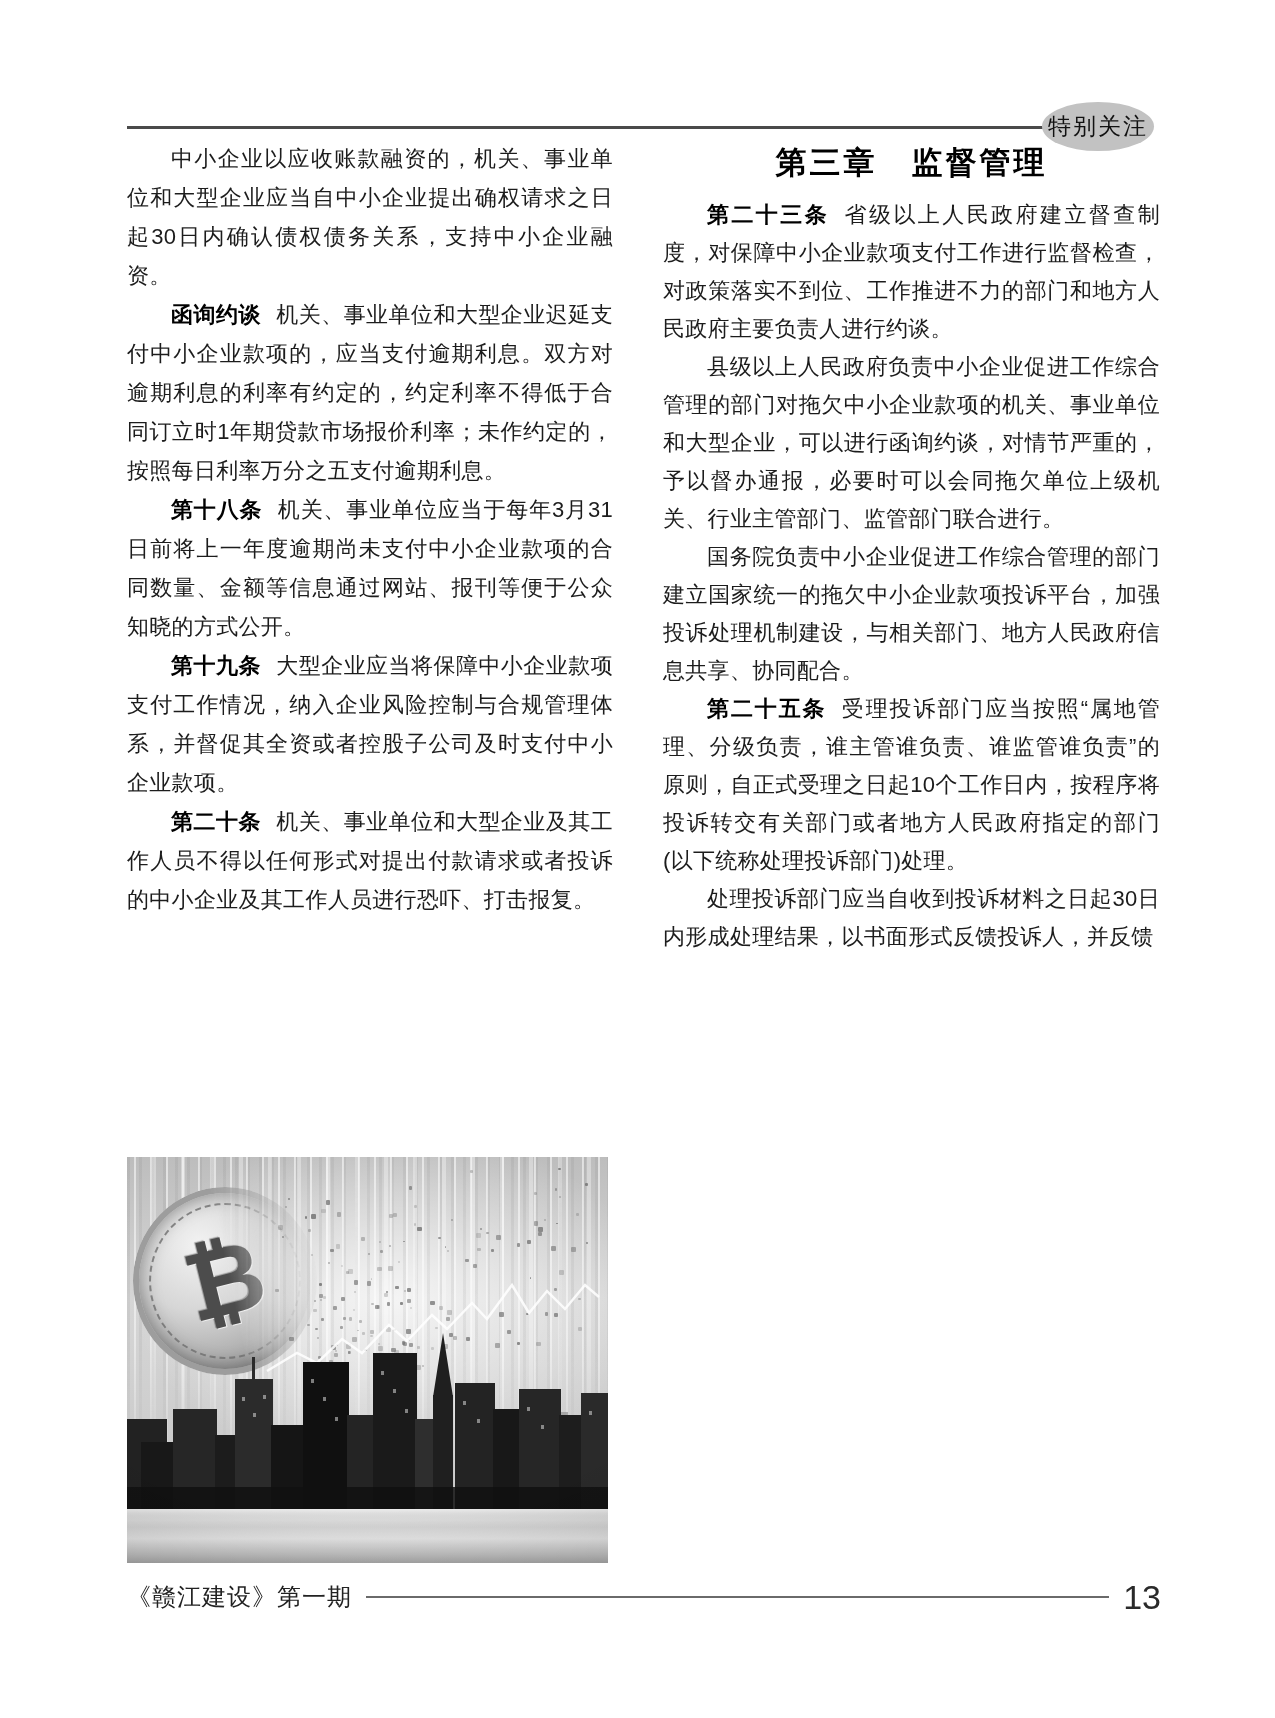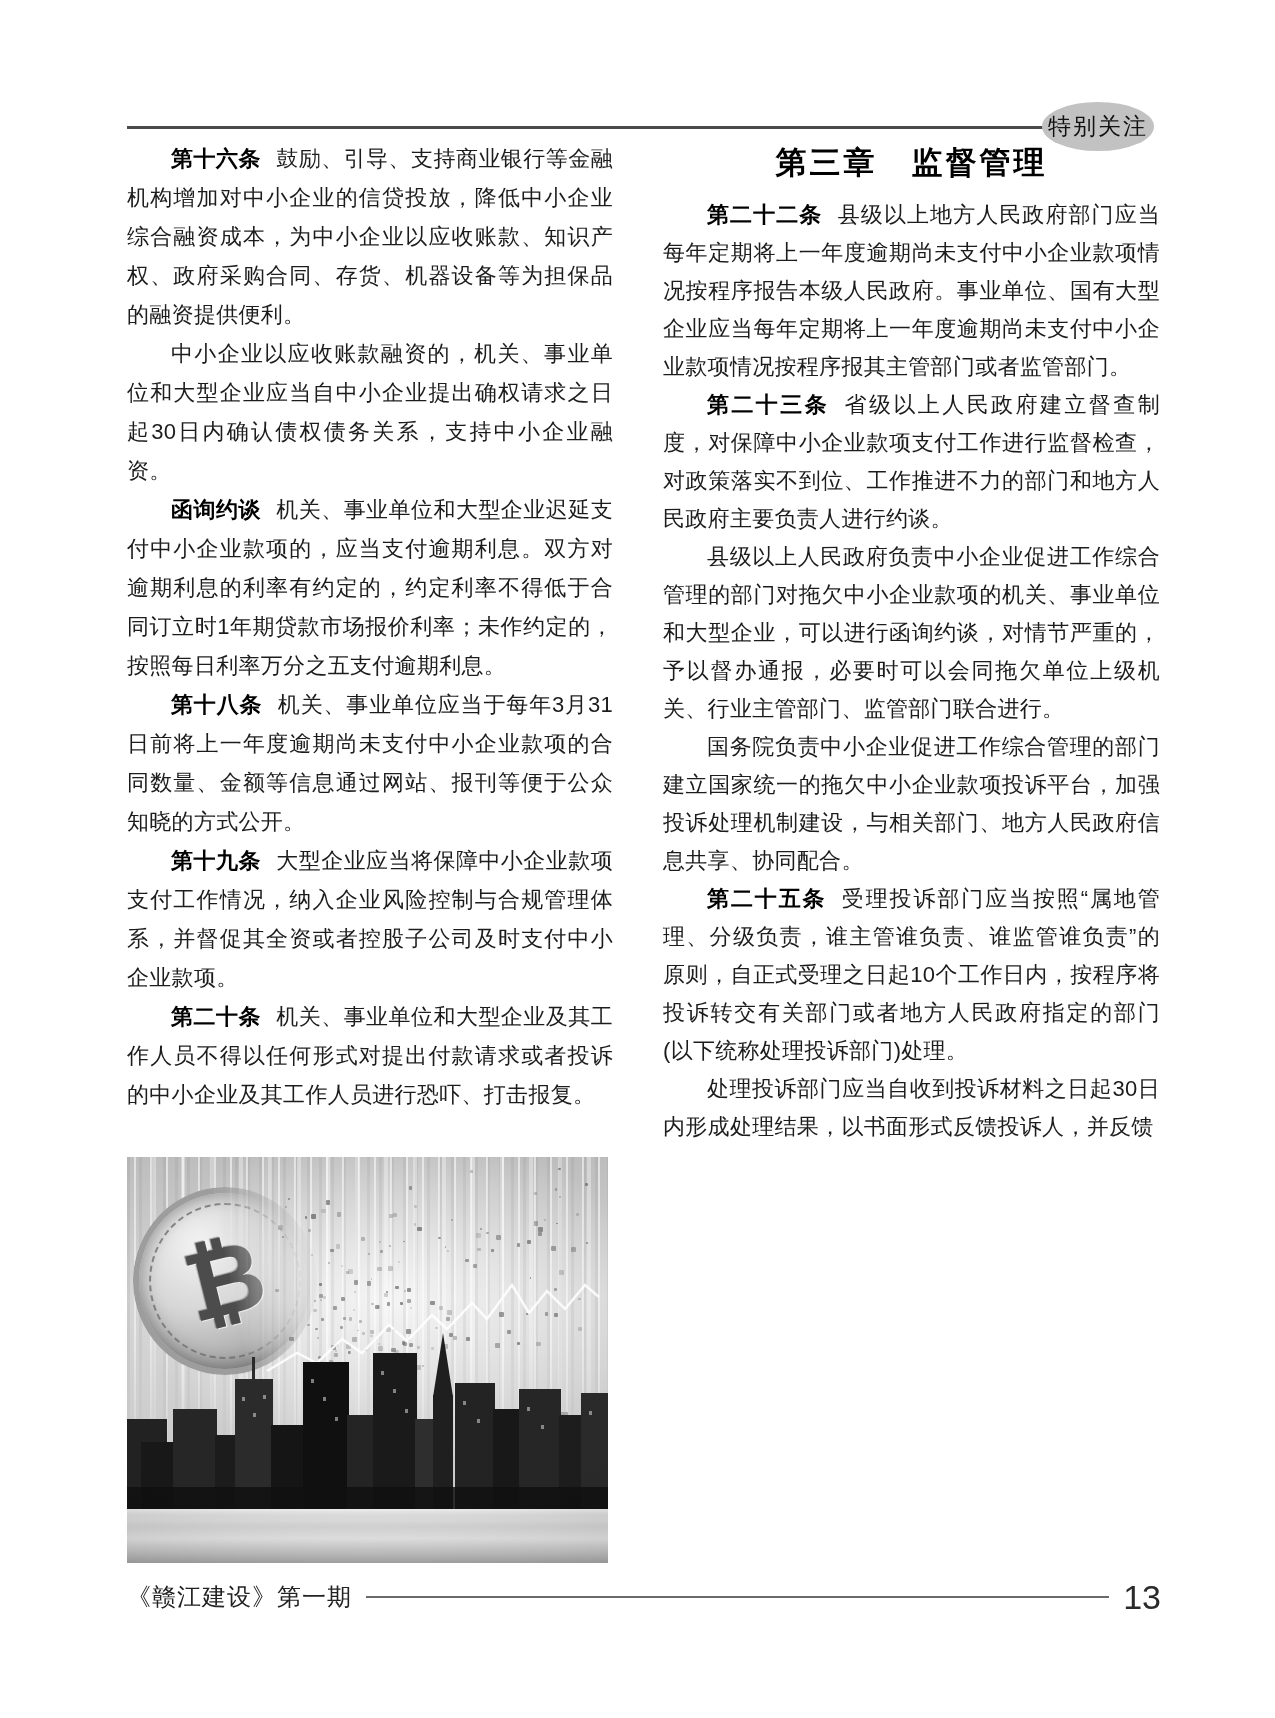--- a/index.html
+++ b/index.html
@@ -89,31 +89,29 @@
 <body>
 
 <div id="page">
 
   <div class="top-rule"></div>
   <div class="badge">
     <span>特别关注</span>
   </div>
 
   <div class="col col-left">
-    <p class="para"><b class="art">第十六条</b><span>鼓励、引导、支持商业银行等金融机构增加对中小企业的信贷投放，降低中小企业综合融资成本，为中小企业以应收账款、知识产权、政府采购合同、存货、机器设备等为担保品的融资提供便利。</span></p>
     <p class="para"><b class="art"></b><span>中小企业以应收账款融资的，机关、事业单位和大型企业应当自中小企业提出确权请求之日起30日内确认债权债务关系，支持中小企业融资。</span></p>
     <p class="para"><b class="art">函询约谈</b><span>机关、事业单位和大型企业迟延支付中小企业款项的，应当支付逾期利息。双方对逾期利息的利率有约定的，约定利率不得低于合同订立时1年期贷款市场报价利率；未作约定的，按照每日利率万分之五支付逾期利息。</span></p>
     <p class="para"><b class="art">第十八条</b><span>机关、事业单位应当于每年3月31日前将上一年度逾期尚未支付中小企业款项的合同数量、金额等信息通过网站、报刊等便于公众知晓的方式公开。</span></p>
     <p class="para"><b class="art">第十九条</b><span>大型企业应当将保障中小企业款项支付工作情况，纳入企业风险控制与合规管理体系，并督促其全资或者控股子公司及时支付中小企业款项。</span></p>
     <p class="para"><b class="art">第二十条</b><span>机关、事业单位和大型企业及其工作人员不得以任何形式对提出付款请求或者投诉的中小企业及其工作人员进行恐吓、打击报复。</span></p>
   </div>
 
   <div class="col col-right">
     <h2 class="chapter">第三章　监督管理</h2>
-    <p class="para"><b class="art">第二十二条</b><span>县级以上地方人民政府部门应当每年定期将上一年度逾期尚未支付中小企业款项情况按程序报告本级人民政府。事业单位、国有大型企业应当每年定期将上一年度逾期尚未支付中小企业款项情况按程序报其主管部门或者监管部门。</span></p>
     <p class="para"><b class="art">第二十三条</b><span>省级以上人民政府建立督查制度，对保障中小企业款项支付工作进行监督检查，对政策落实不到位、工作推进不力的部门和地方人民政府主要负责人进行约谈。</span></p>
     <p class="para"><b class="art"></b><span>县级以上人民政府负责中小企业促进工作综合管理的部门对拖欠中小企业款项的机关、事业单位和大型企业，可以进行函询约谈，对情节严重的，予以督办通报，必要时可以会同拖欠单位上级机关、行业主管部门、监管部门联合进行。</span></p>
     <p class="para"><b class="art"></b><span>国务院负责中小企业促进工作综合管理的部门建立国家统一的拖欠中小企业款项投诉平台，加强投诉处理机制建设，与相关部门、地方人民政府信息共享、协同配合。</span></p>
     <p class="para"><b class="art">第二十五条</b><span>受理投诉部门应当按照“属地管理、分级负责，谁主管谁负责、谁监管谁负责”的原则，自正式受理之日起10个工作日内，按程序将投诉转交有关部门或者地方人民政府指定的部门(以下统称处理投诉部门)处理。</span></p>
     <p class="para"><b class="art"></b><span>处理投诉部门应当自收到投诉材料之日起30日内形成处理结果，以书面形式反馈投诉人，并反馈</span></p>
   </div>
 
   <div class="photo">
     <div class="streaks"></div>
     <div class="particles" id="particles">

